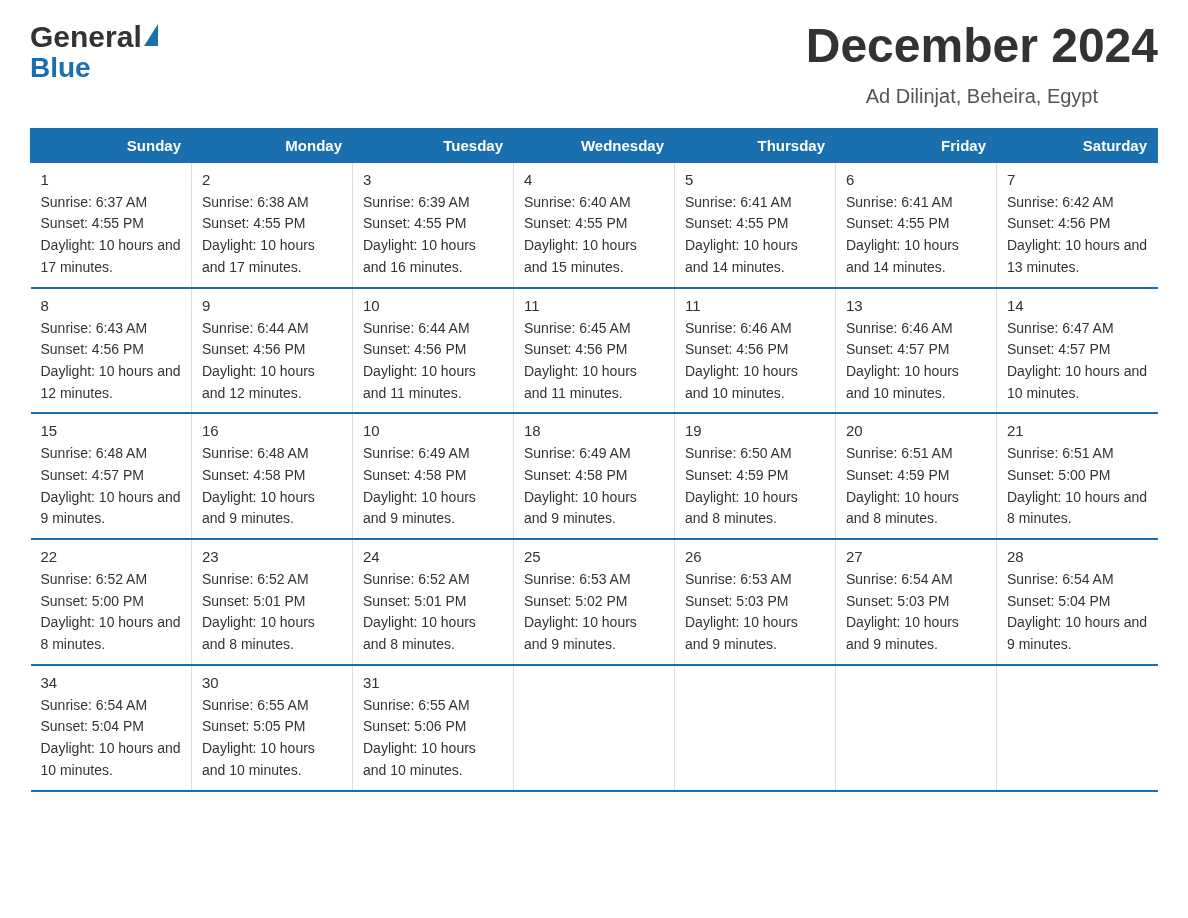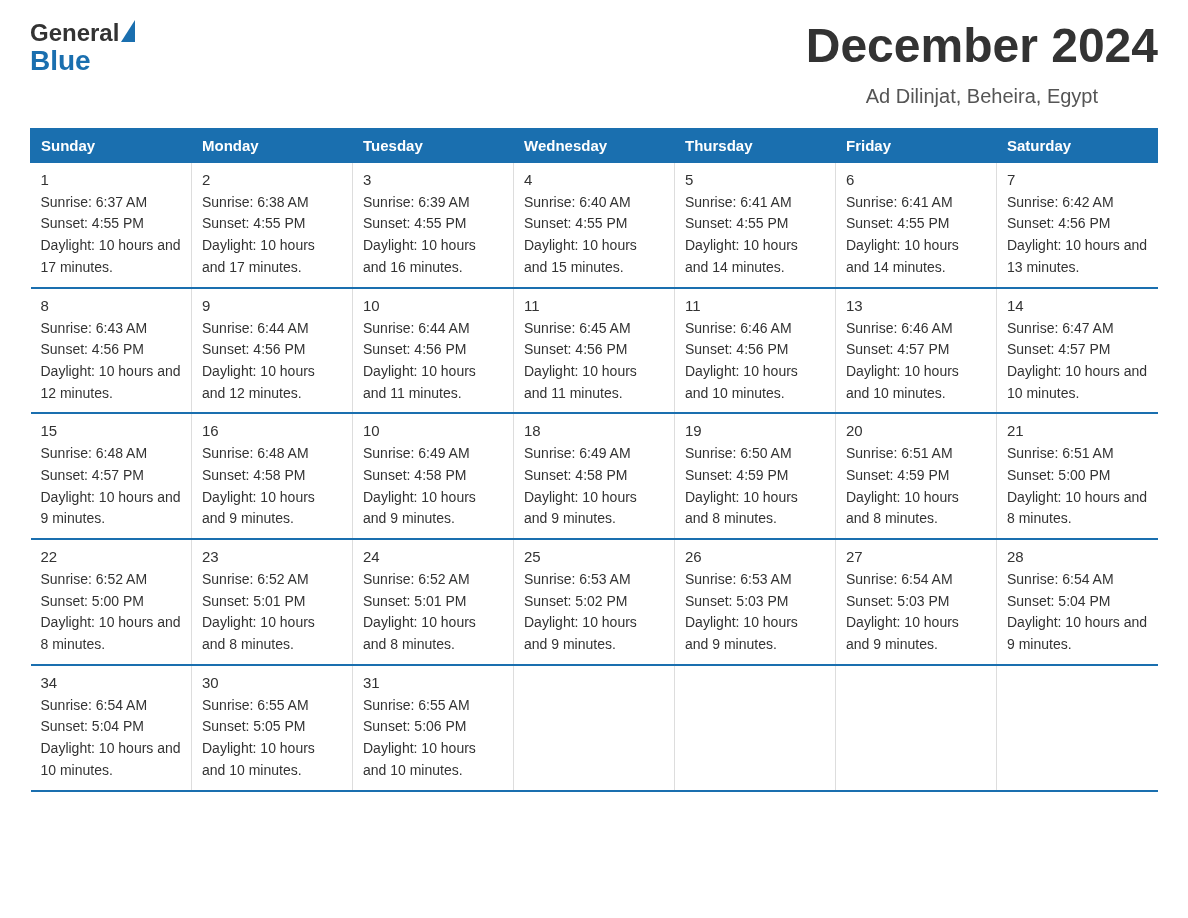--- a/index.html
+++ b/index.html
@@ -13,21 +13,21 @@
       display: flex;
       justify-content: space-between;
       align-items: flex-start;
       margin-bottom: 20px;
     }
     .logo {
       display: flex;
       align-items: flex-end;
     }
     .logo-general {
-      font-size: 24px;
+      font-size: 30px;
       font-weight: bold;
       color: #333;
     }
     .logo-blue {
       font-size: 28px;
       font-weight: bold;
       color: #1a6faf;
     }
     .logo-triangle {
       width: 0;
@@ -58,21 +58,21 @@
       table-layout: fixed;
     }
     thead tr {
       background-color: #1a6faf;
     }
     thead th {
       color: #fff;
       font-size: 15px;
       font-weight: bold;
       padding: 8px 10px;
-      text-align: left;
+      text-align: right;
       border: 1px solid #1a6faf;
     }
     tbody tr {
       border-bottom: 2px solid #1a6faf;
     }
     tbody td {
       vertical-align: top;
       padding: 8px 10px;
       font-size: 13px;
       border-right: 1px solid #ddd;

